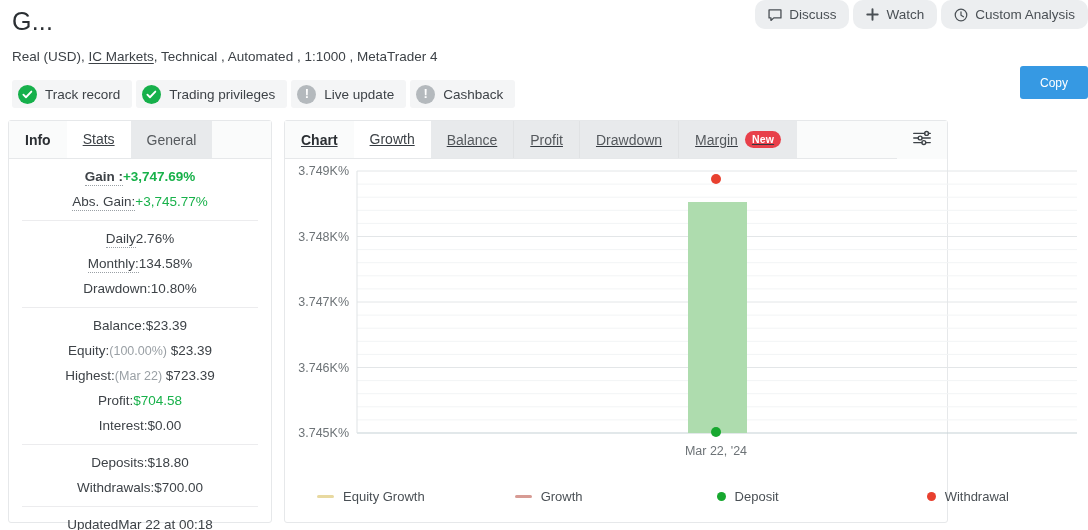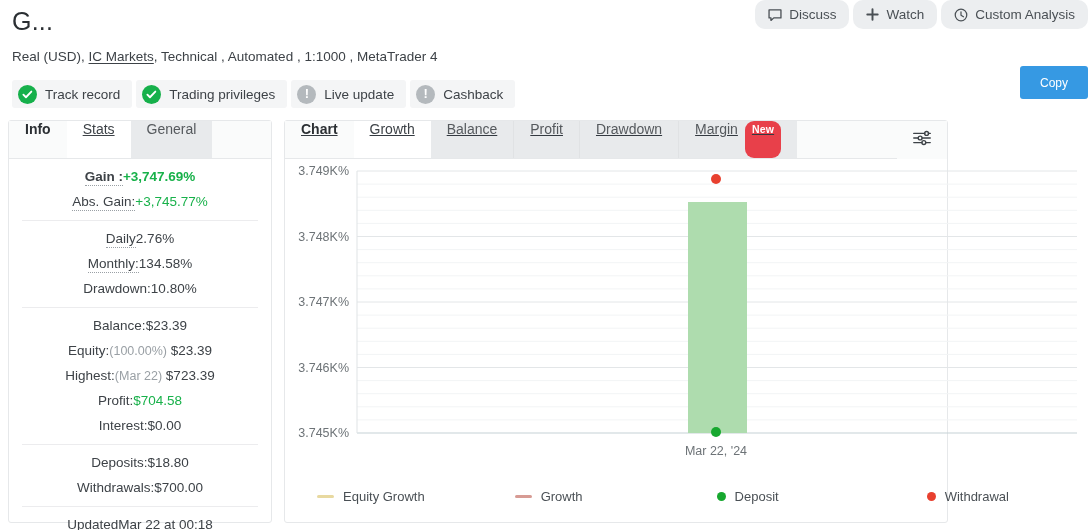--- a/index.html
+++ b/index.html
@@ -75,21 +75,21 @@
     background: #fff;
     border: 1px solid #e6e8ea;
     border-radius: 3px;
   }
   .left-panel { width: 264px; height: 403px; position: relative; }
   .right-panel { width: 664px; height: 403px; position: relative; text-decoration: underline; }
 
   
   .tabbar { display: flex; height: 38px; border-bottom: 1px solid #e6e8ea; }
   .tab {
-    display: flex; justify-content: center;
+    display: flex; align-items: center; justify-content: center;
     padding: 0 16px; font-size: 14px; color: #55595d;
     background: #e8eaec; cursor: pointer;
     border-right: 1px solid #e0e2e4;
     height: 100%;
   }
   .tab.plain { background: #fafbfb; }
   .tab.semi { background: #fff; color: #3d4247; font-weight: 400;
               border-bottom: 1px solid #fff; margin-bottom: -1px;}
   .tabfill { flex: 1; background: #fafbfb; }
 

